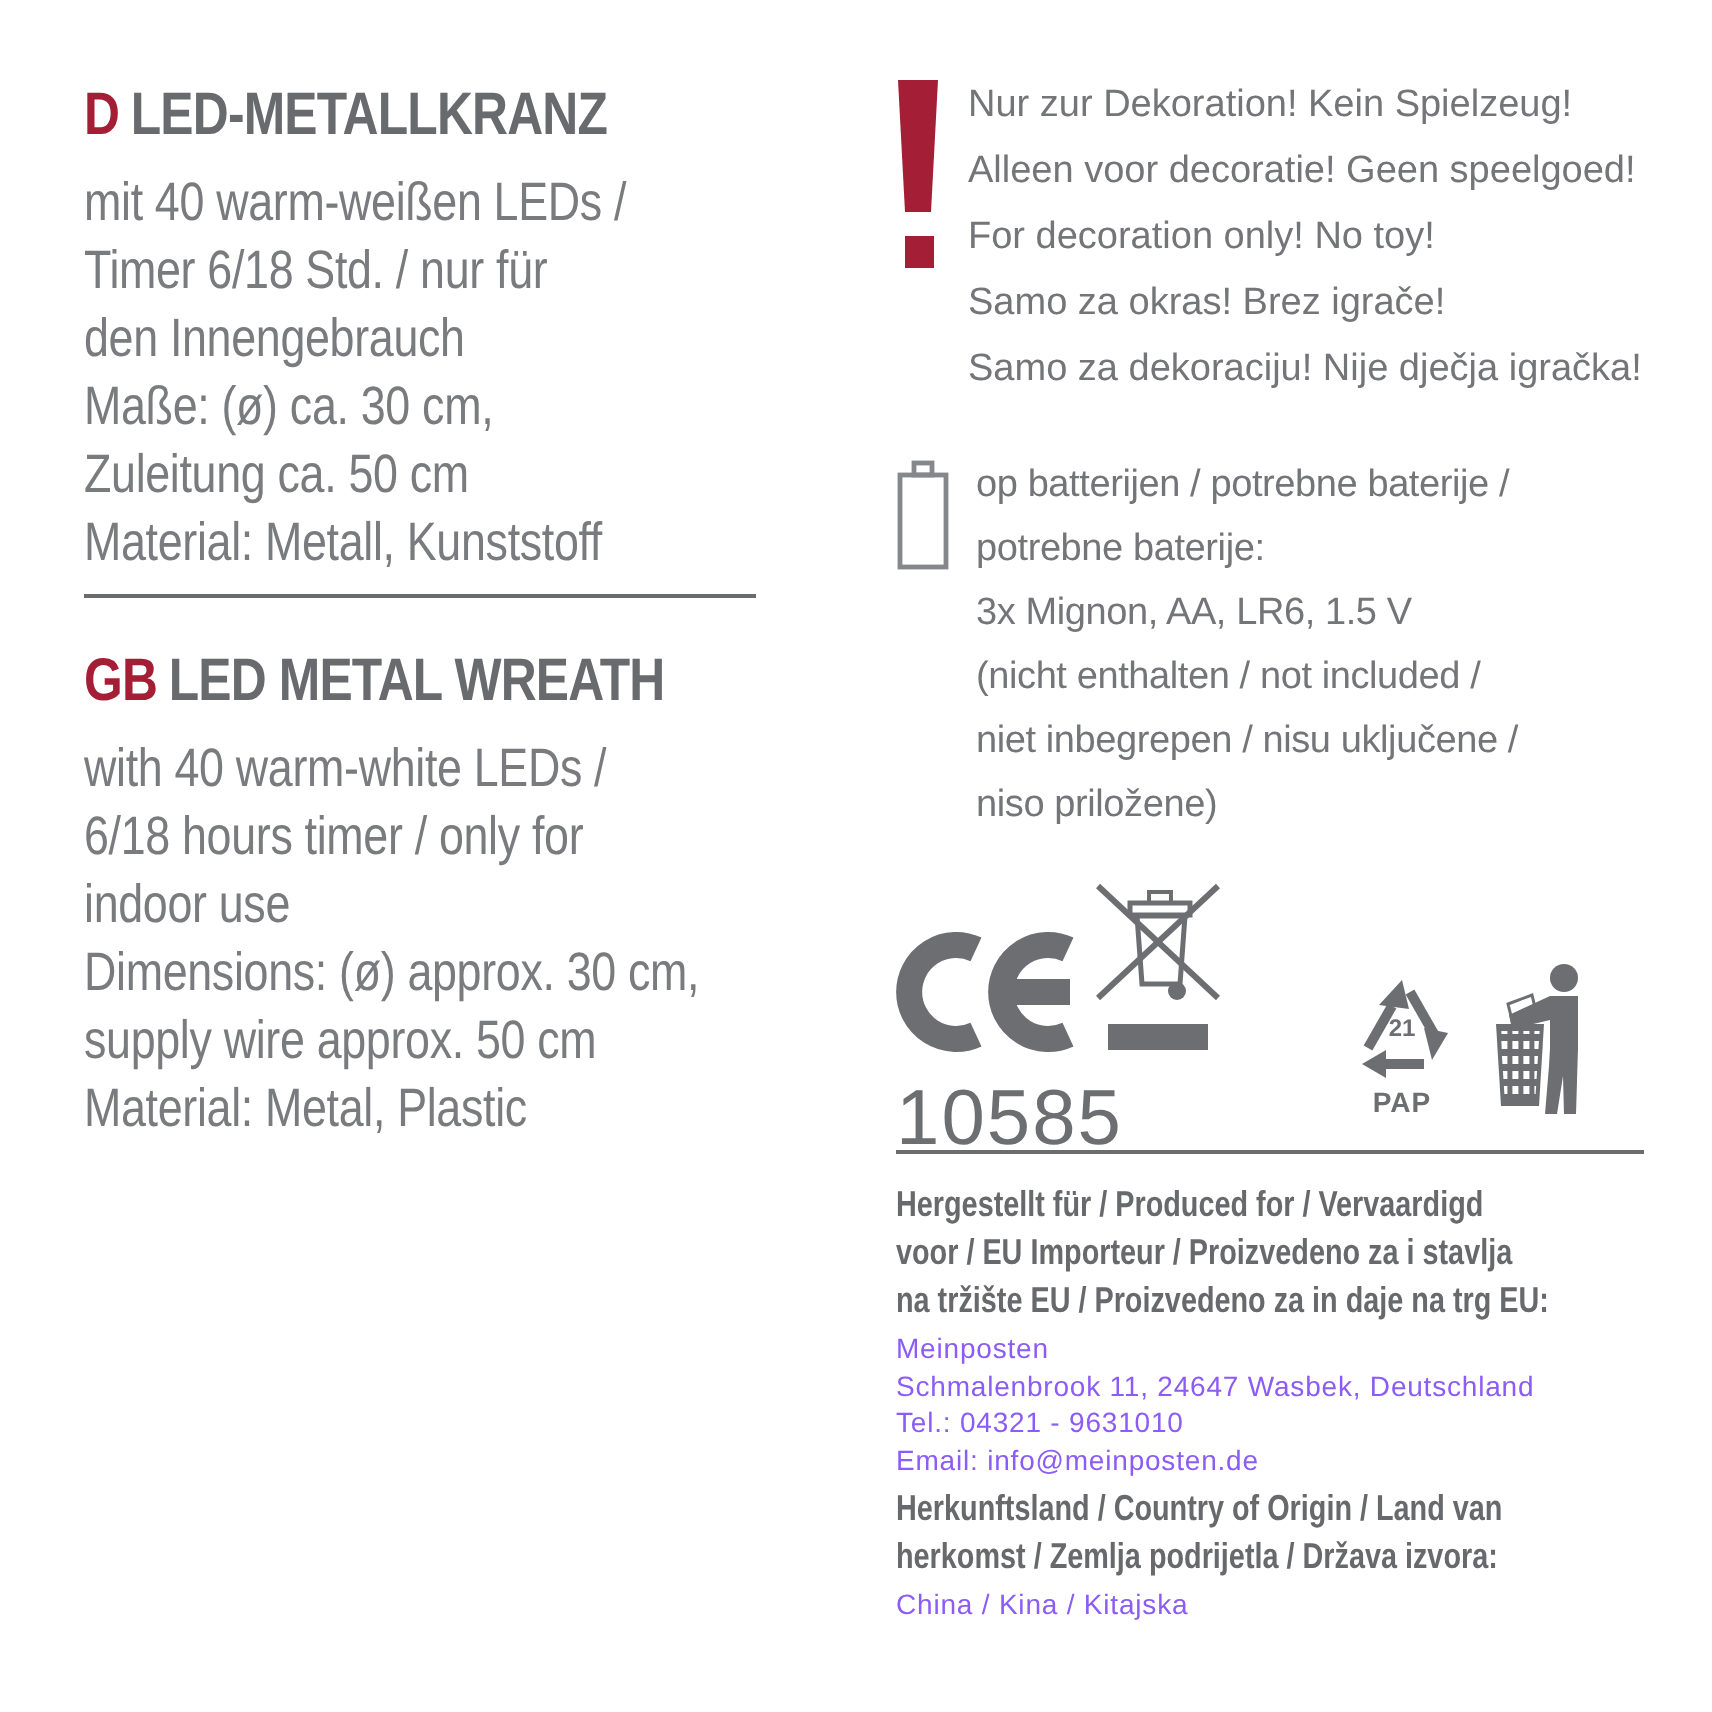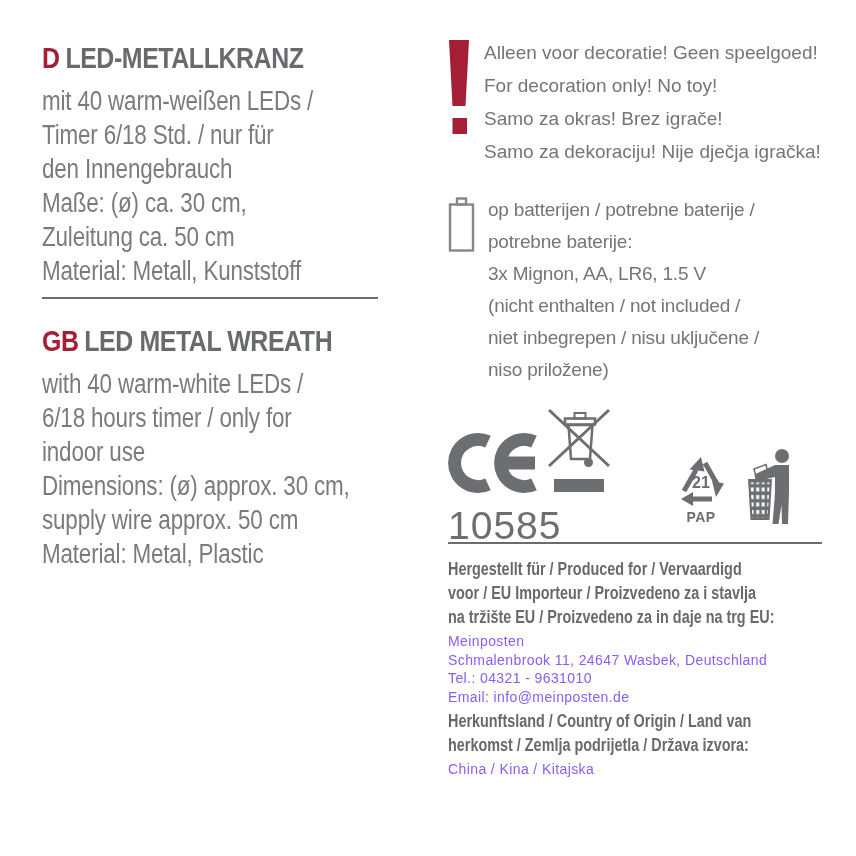--- a/index.html
+++ b/index.html
@@ -27,21 +27,21 @@
   .warn-lines span,.batt-lines span{display:block;}
   .batt-row{margin-top:26px;}
   .batt-icon{flex:none;margin:3px 13px 0 0;}
   .batt-lines{font-size:19px;line-height:32px;color:#747578;letter-spacing:-0.2px;white-space:nowrap;}
 
   .marks-row{display:flex;align-items:flex-start;margin-top:18px;height:130px;}
   .ce-block{margin-top:26px;width:92px;flex:none;}
   .ce-number{font-size:39px;color:#6d6e71;margin-top:4px;letter-spacing:1px;}
   .weee-block{margin-left:8px;margin-top:4px;flex:none;}
   .recycle-block{margin-left:62px;margin-top:48px;position:relative;width:58px;text-align:center;flex:none;}
-  .recycle-code{position:absolute;top:22px;left:0;right:0;font-size:16px;font-weight:bold;color:#6d6e71;}
+  .recycle-code{position:absolute;top:22px;left:0;right:0;font-size:12px;font-weight:bold;color:#6d6e71;}
   .recycle-material{font-size:14px;font-weight:bold;color:#6d6e71;margin-top:-3px;letter-spacing:0.5px;}
   .tidy-block{margin-left:14px;margin-top:44px;flex:none;}
 
   .div-right{border:none;border-top:2px solid #6b6c6e;margin:8px 0 13px 0;width:374px;}
 
   .p-bold{font-size:18px;font-weight:bold;line-height:24px;color:#68696c;}
   .p-bold span{display:block;}
   .p-reg{font-size:14px;line-height:18.5px;color:#8b5cf6;letter-spacing:0.4px;margin:3px 0;}
   .p-reg span{display:block;white-space:nowrap;}
 </style>
@@ -81,20 +81,21 @@
 <div class="col-right">
 
   <div class="warn-row">
     <span class="warn-icon">
       <svg width="22" height="95" viewBox="0 0 22 95" fill="#a41e35">
         <polygon points="1,0 21,0 17.5,66 4.5,66"></polygon>
         <rect x="4.5" y="78" width="14.5" height="16"></rect>
       </svg>
     </span>
     <div class="warn-lines">
+      <span>Nur zur Dekoration! Kein Spielzeug!</span>
       <span>Alleen voor decoratie! Geen speelgoed!</span>
       <span>For decoration only! No toy!</span>
       <span>Samo za okras! Brez igrače!</span>
       <span>Samo za dekoraciju! Nije dječja igračka!</span>
     </div>
   </div>
 
   <div class="batt-row">
     <span class="batt-icon">
       <svg width="27" height="56" viewBox="0 0 27 56">

